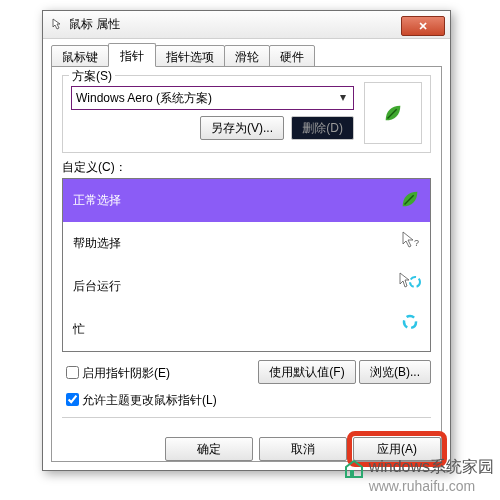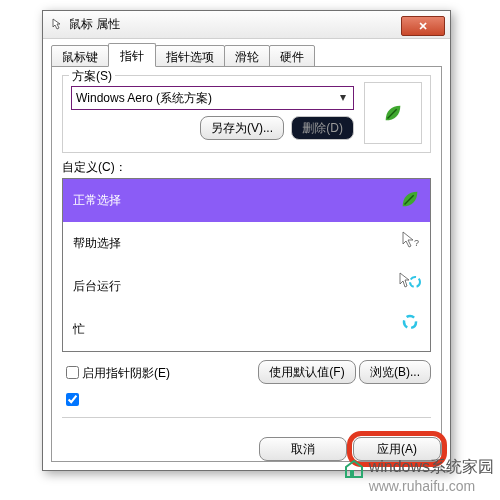--- a/index.html
+++ b/index.html
@@ -12,21 +12,21 @@
 .tabs{height:22px;display:flex;position:relative;z-index:2}
 .tab{border:1px solid #999;background:linear-gradient(#fdfdfd,#ececec);padding:3px 10px 0;margin-right:-1px;border-top-left-radius:2px;border-top-right-radius:2px;cursor:default}
 .tab.active{background:#fff;border-bottom-color:#fff;z-index:3;position:relative;padding:4px 11px 0;margin-top:-2px}
 .pane{position:absolute;left:0;right:0;top:21px;bottom:0;border:1px solid #999;background:#fff;padding:8px 10px}
 .fieldset{border:1px solid #cfcfcf;padding:6px 8px 8px;position:relative;margin-bottom:6px}
 .fs-label{position:absolute;top:-8px;left:6px;background:#fff;padding:0 3px}
 .scheme-row{display:flex;align-items:center}
 .combo{flex:1;height:22px;border:1px solid #701a75;background:#fff;display:flex;align-items:center;padding:0 4px;position:relative}
 .combo-arrow{position:absolute;right:2px;top:2px;width:16px;height:16px;display:flex;align-items:center;justify-content:center;color:#333}
 .preview{width:56px;height:60px;border:1px solid #cfcfcf;margin-left:10px;display:flex;align-items:center;justify-content:center;background:#fff}
-.btn{height:22px;border:1px solid #8a8a8a;background:linear-gradient(#fdfdfd,#e5e5e5);padding:0 10px;display:inline-flex;align-items:center;justify-content:center;border-radius:8px;cursor:default}
+.btn{height:22px;border:1px solid #8a8a8a;background:linear-gradient(#fdfdfd,#e5e5e5);padding:0 10px;display:inline-flex;align-items:center;justify-content:center;border-radius:2px;cursor:default}
 .btn.dis{color:#9a9a9a;border-color:#c8c8c8;background:#0f172a}
 .scheme-btns{text-align:right;margin-top:6px}
 .scheme-btns .btn{margin-left:4px}
 .list-label{margin:6px 0 2px}
 .list{border:1px solid #7a7a7a;height:172px;background:#fff;overflow:hidden;position:relative}
 .li{height:42px;display:flex;align-items:center;padding:0 32px 0 10px;border-bottom:1px solid transparent}
 .li.sel{background:#8b5cf6;color:#fff}
 .li-ico{position:absolute;right:8px;width:24px;display:flex;align-items:center;justify-content:center}
 .row-b{margin-top:8px;display:flex;align-items:center;justify-content:space-between}
 .chk{display:flex;align-items:flex-end;}
@@ -133,25 +133,27 @@
           <span>启用指针阴影(E)</span>
         </label>
         <div>
           <span class="btn">使用默认值(F)</span>
           <span class="btn" style="">浏览(B)...</span>
         </div>
       </div>
 
       <label class="chk" style="margin-top:6px">
         <input type="checkbox" checked="" style="">
+        <span>允许主题更改鼠标指针(L)</span>
       </label>
 
       <div class="sep"></div>
 
       <div class="footer">
+        <span class="btn" style="width:66px">确定</span>
         <span class="btn" style="width:66px">取消</span>
         <span class="btn hi" style="width:66px">应用(A)</span>
       </div>
     </div>
   </div>
 </div>
 
 <div class="wm">
   <span>
     <svg width="22" height="22" viewBox="0 0 22 22">

